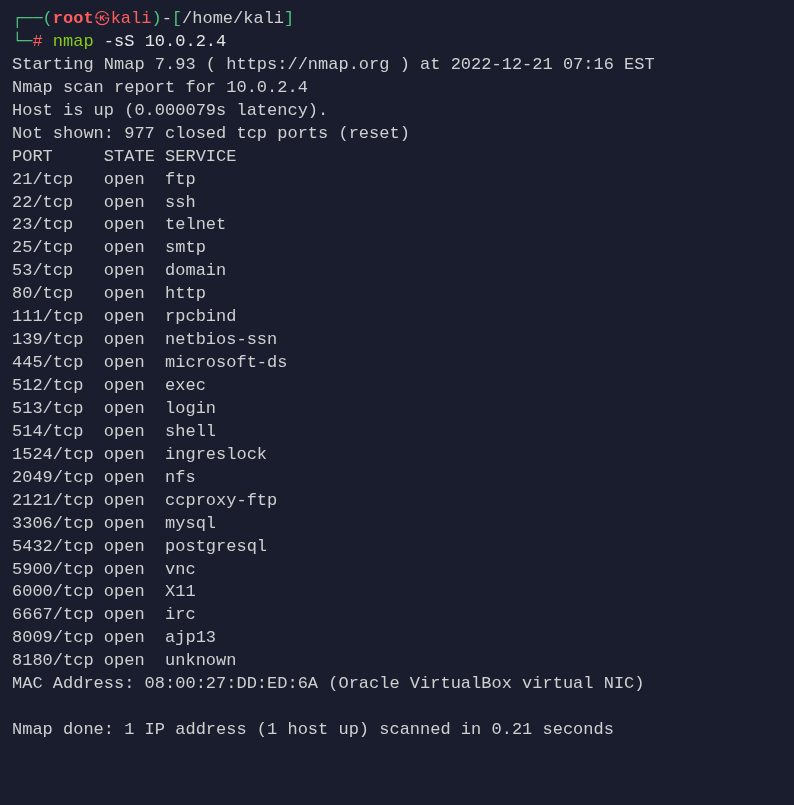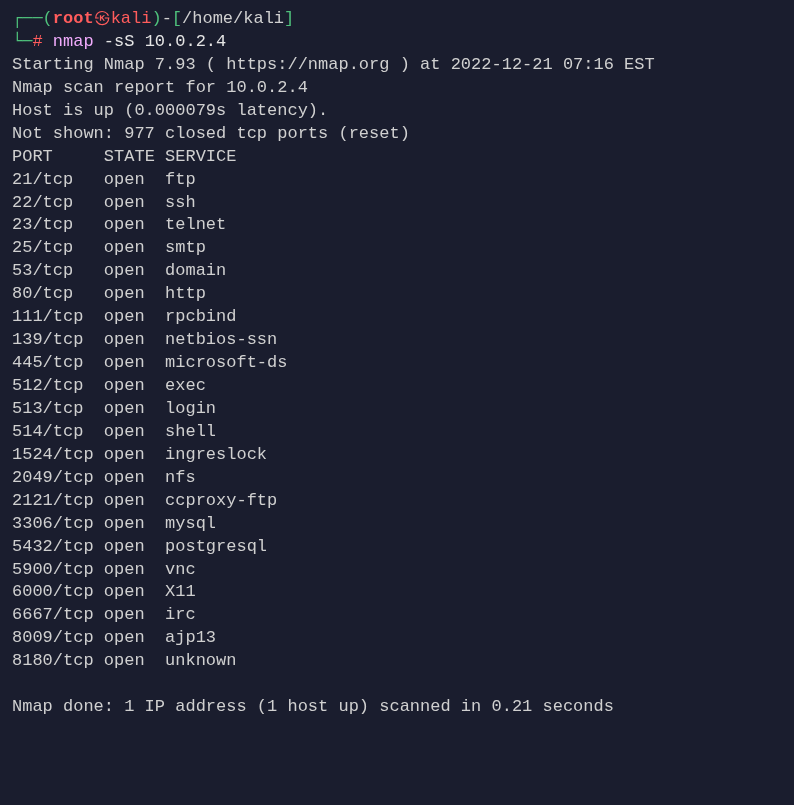--- a/index.html
+++ b/index.html
@@ -45,21 +45,21 @@
       color: #d0d0d0;
       font-weight: normal;
     }
     .prompt-symbol {
       color: #ff5c5c;
     }
     .corner-char {
       color: #4fc27c;
     }
     .command {
-      color: #f0abfc;
+      color: #84cc16;
       text-align: right;
     }
     .args {
       color: #e5e5e5;
     }
     .output {
       color: #d0d0d0;
       white-space: pre;
     }
     .port-row {
@@ -108,16 +108,17 @@
       <div class="port-row">2121/tcp open  ccproxy-ftp</div>
       <div class="port-row">3306/tcp open  mysql</div>
       <div class="port-row">5432/tcp open  postgresql</div>
       <div class="port-row">5900/tcp open  vnc</div>
       <div class="port-row">6000/tcp open  X11</div>
       <div class="port-row">6667/tcp open  irc</div>
       <div class="port-row">8009/tcp open  ajp13</div>
       <div class="port-row">8180/tcp open  unknown</div>
     </div>
 
+<div class="output">MAC Address: 08:00:27:DD:ED:6A (Oracle VirtualBox virtual NIC)</div>
 <div class="blank-line"></div>
 <div class="output">Nmap done: 1 IP address (1 host up) scanned in 0.21 seconds</div>
 
 </div>
 
 </body></html>

